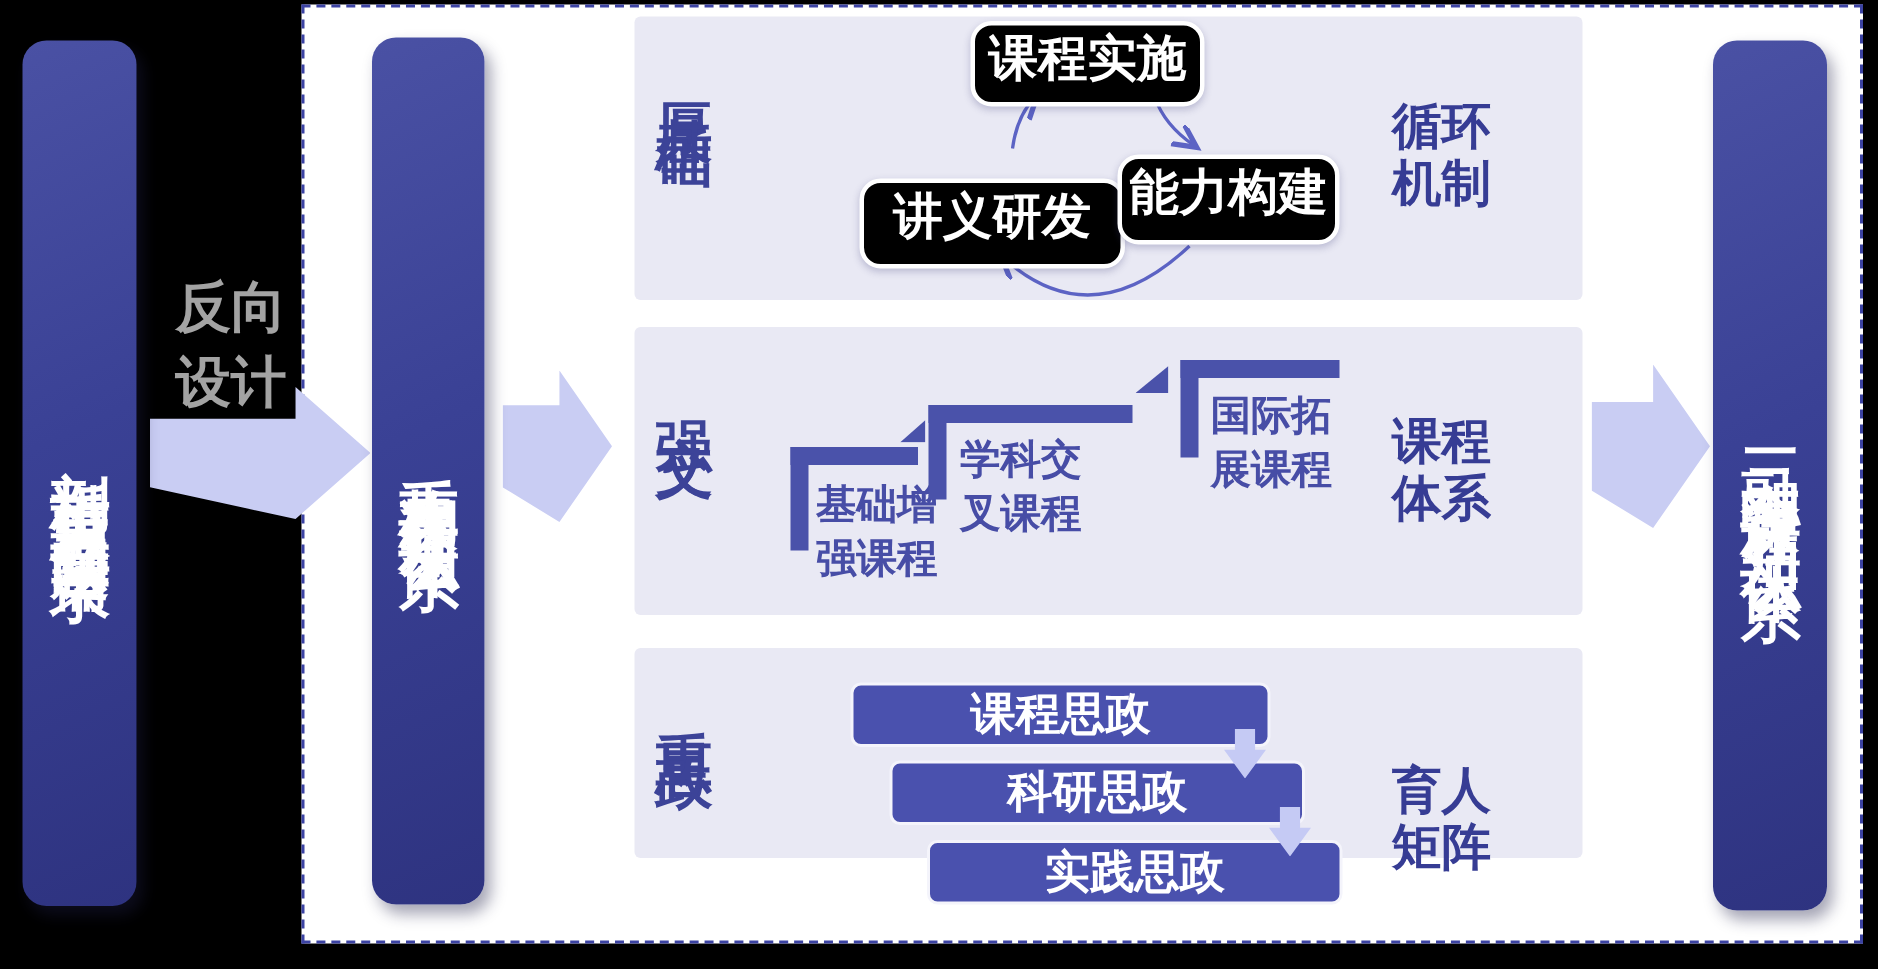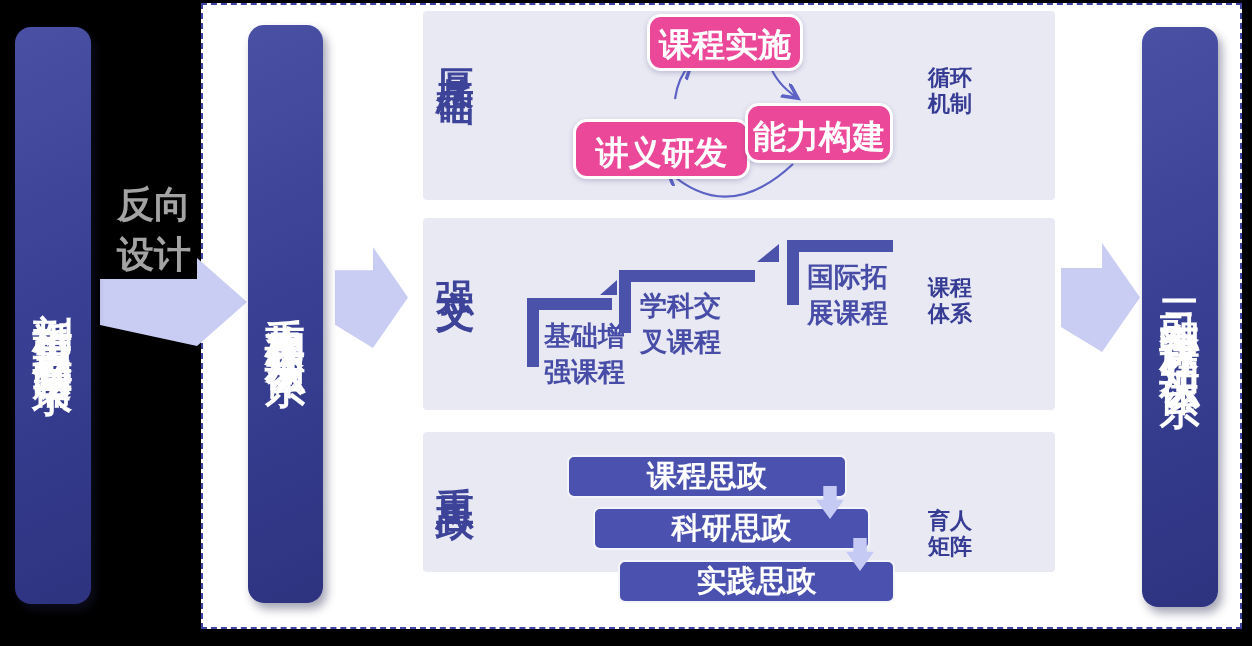--- a/index.html
+++ b/index.html
@@ -46,26 +46,26 @@
   .s1{top:11px;height:189px;}
   .s2{top:218px;height:192px;}
   .s3{top:432px;height:140px;}
   .side-label{
     position:absolute;left:13px;
     writing-mode:vertical-rl;text-orientation:upright;
     color:#3c4398;font-size:38px;letter-spacing:9px;line-height:1;
   }
   .right-label{
     position:absolute;left:505px;width:110px;
-    color:#363c94;font-size:22px;line-height:1.16;white-space:pre-line;
+    color:#363c94;font-size:33px;line-height:1.16;white-space:pre-line;
   }
   
   .node{
-    position:absolute;background:#ec4899;border:3px solid #ffffff;border-radius:14px;
-    box-sizing:border-box;display:flex;align-items:flex-end;justify-content:center;
+    position:absolute;background:#000000;border:3px solid #ffffff;border-radius:14px;
+    box-sizing:border-box;display:flex;align-items:flex-start;justify-content:center;
     color:#fff;font-size:33px;box-shadow:0 2px 5px rgba(60,60,120,.25);
   }
   .cycle-svg{position:absolute;left:0;top:0;width:632px;height:189px;}
   .carrow{fill:none;stroke:#5c63c4;stroke-width:2.2;}
   
   .step-hbar,.step-vbar{position:absolute;background:#4a52aa;}
   .step-tri{position:absolute;background:#4a52aa;clip-path:polygon(0 100%,100% 100%,100% 0);}
   .step-text{
     position:absolute;color:#474da6;font-size:27px;line-height:1.35;white-space:pre-line;
   }

